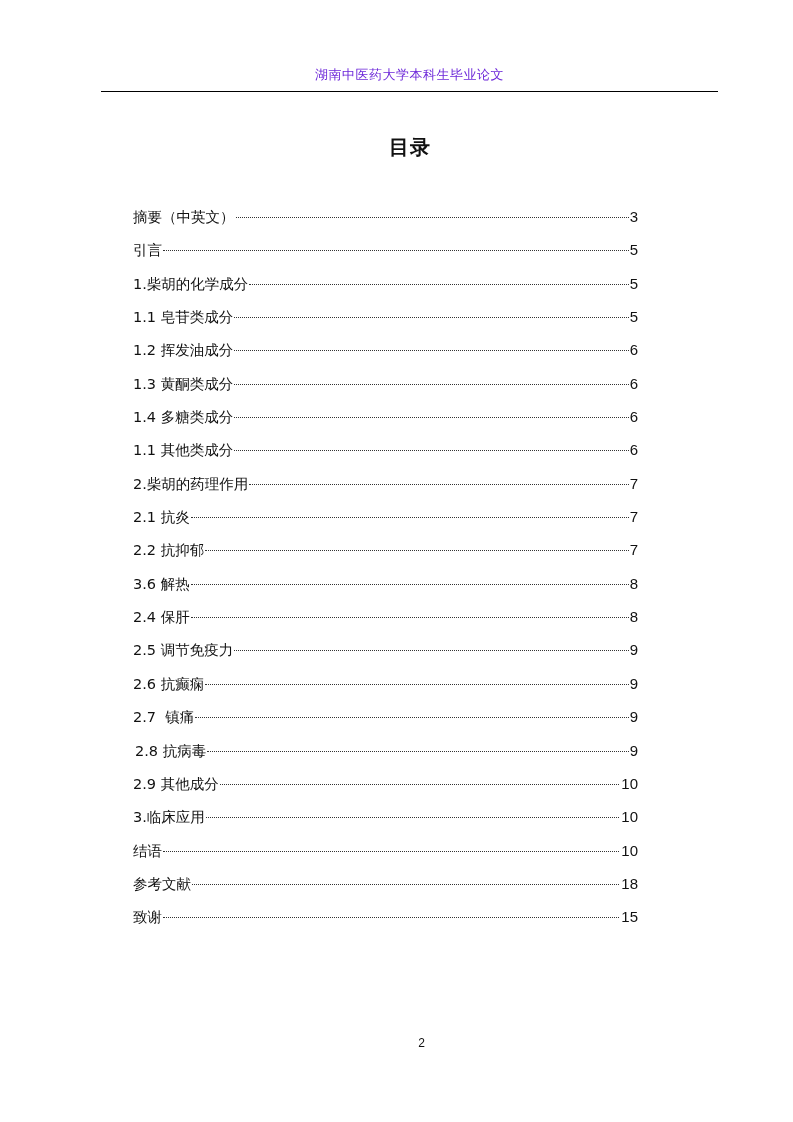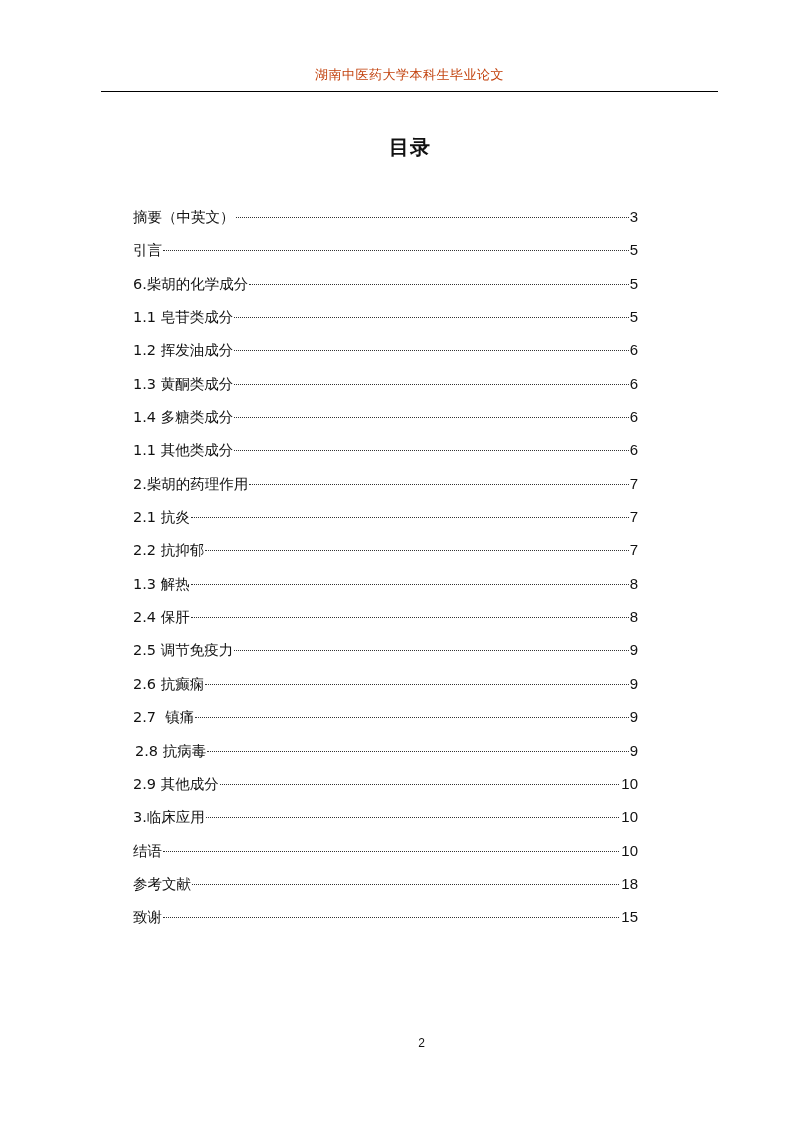--- a/index.html
+++ b/index.html
@@ -16,21 +16,21 @@
       color: #111111;
     }
     .header {
       position: absolute;
       left: 101px;
       top: 66px;
       width: 617px;
       text-align: center;
       font-family: "DejaVu Serif", "Liberation Serif", serif;
       font-size: 13px;
-      color: #c2410c;
+      color: #6d28d9;
       letter-spacing: 0.5px;
     }
     .header-rule {
       position: absolute;
       left: 101px;
       top: 91px;
       width: 617px;
       height: 0;
       border-top: 1.3px solid #000;
     }
@@ -107,21 +107,21 @@
     <span class="toc-label">摘要（中英文）</span>
     <span class="toc-dots"></span>
     <span class="toc-page">3</span>
   </li>
   <li class="toc-row">
     <span class="toc-label">引言</span>
     <span class="toc-dots"></span>
     <span class="toc-page">5</span>
   </li>
   <li class="toc-row">
-    <span class="toc-label">6.柴胡的化学成分</span>
+    <span class="toc-label">1.柴胡的化学成分</span>
     <span class="toc-dots"></span>
     <span class="toc-page">5</span>
   </li>
   <li class="toc-row">
     <span class="toc-label">1.1 皂苷类成分</span>
     <span class="toc-dots"></span>
     <span class="toc-page">5</span>
   </li>
   <li class="toc-row">
     <span class="toc-label">1.2 挥发油成分</span>
@@ -152,21 +152,21 @@
     <span class="toc-label">2.1 抗炎</span>
     <span class="toc-dots"></span>
     <span class="toc-page">7</span>
   </li>
   <li class="toc-row">
     <span class="toc-label">2.2 抗抑郁</span>
     <span class="toc-dots"></span>
     <span class="toc-page">7</span>
   </li>
   <li class="toc-row">
-    <span class="toc-label">1.3 解热</span>
+    <span class="toc-label">3.6 解热</span>
     <span class="toc-dots"></span>
     <span class="toc-page">8</span>
   </li>
   <li class="toc-row">
     <span class="toc-label">2.4 保肝</span>
     <span class="toc-dots"></span>
     <span class="toc-page">8</span>
   </li>
   <li class="toc-row">
     <span class="toc-label">2.5 调节免疫力</span>

